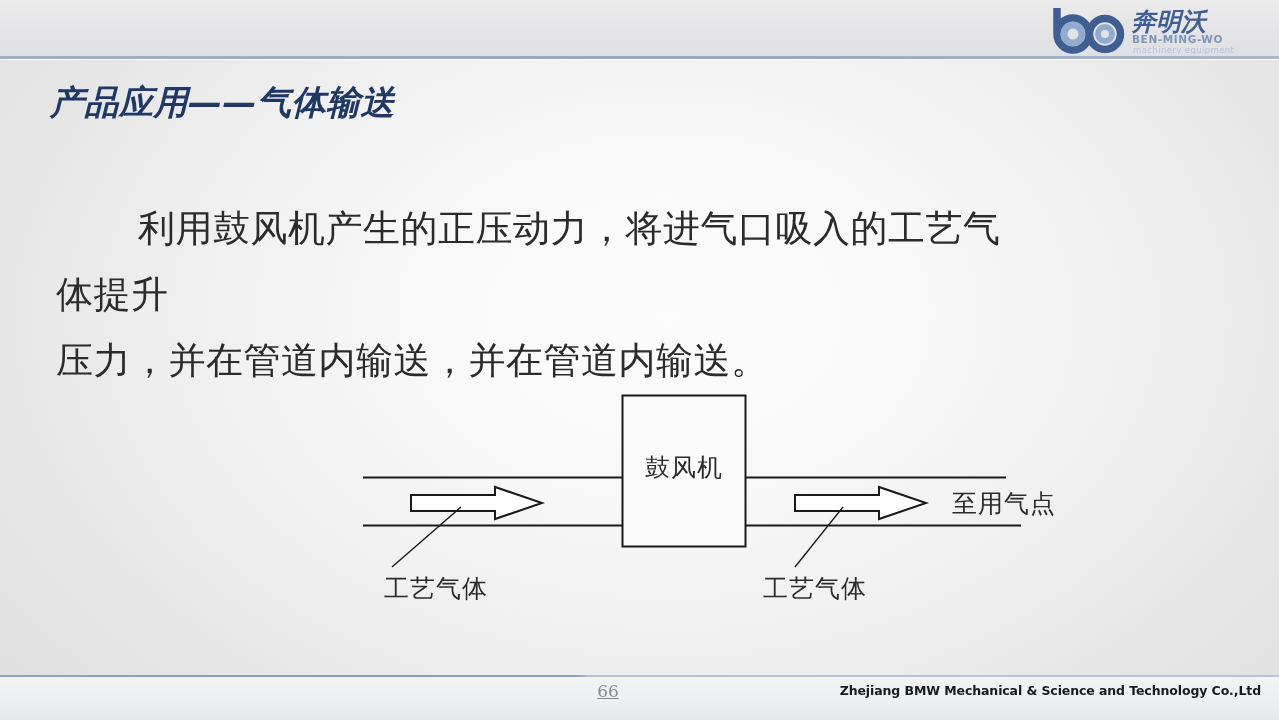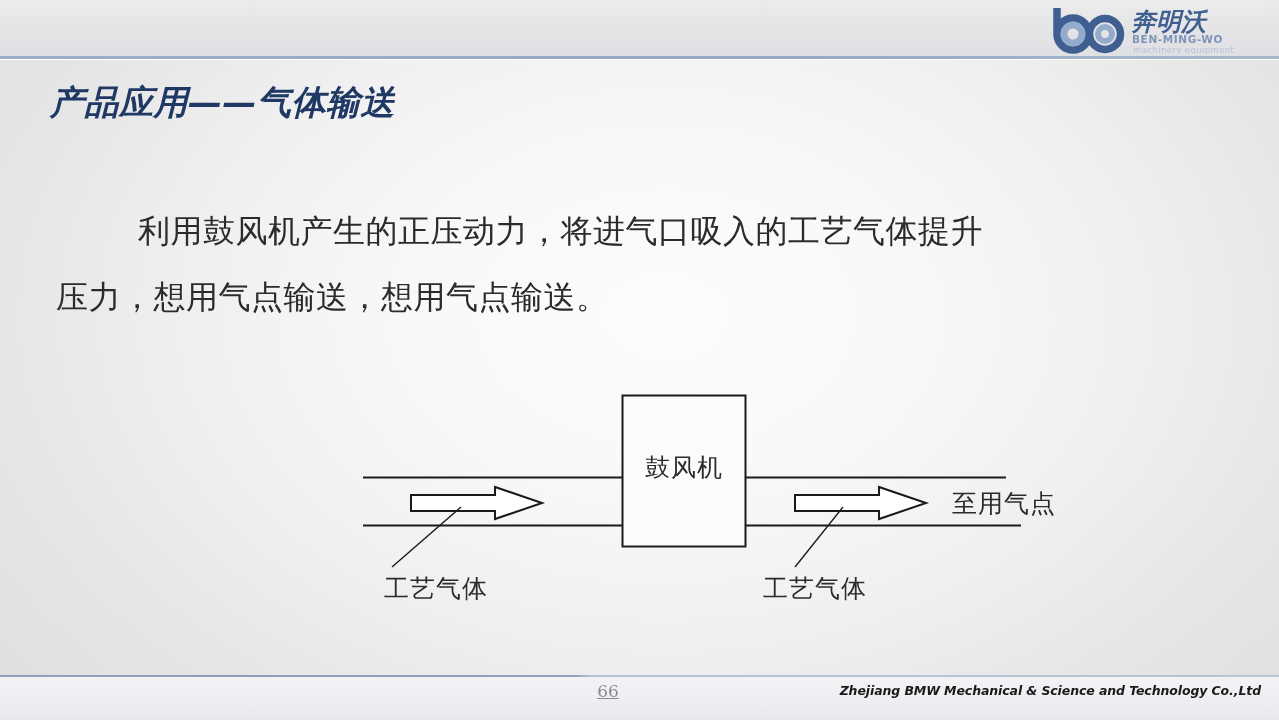--- a/index.html
+++ b/index.html
@@ -57,22 +57,22 @@
     color: #1f3864;
     font-family: "DejaVu Sans", "Liberation Sans", sans-serif;
     white-space: nowrap;
   }
 
   
   .body-text {
     position: absolute;
     left: 56px; top: 198px;
     width: 980px;
-    font-family: Liberation Serif, serif;
-    font-size: 32px;
+    font-family: Liberation Mono, monospace;
+    font-size: 37px;
     line-height: 66px;
     color: #2b2b2b;
     letter-spacing: 0.5px;
   }
   .body-text .indent { display: inline-block; width: 82px; }
 
   
   .diagram {
     position: absolute;
     left: 0; top: 0;
@@ -113,21 +113,20 @@
   }
   .company {
     position: absolute;
     right: 18px; top: 683px;
     font-family: "DejaVu Sans", "Liberation Sans", sans-serif;
     font-size: 12.5px;
     font-weight: bold;
     color: #1a1a1a;
     letter-spacing: -0.1px;
     white-space: nowrap;
-    font-style: italic;
   }
 </style>
 </head>
 <body>
 
 <div id="slide">
 
   <div class="header-band"></div>
   <div class="header-rule"></div>
 
@@ -146,21 +145,21 @@
       <text x="79" y="39" font-family="DejaVu Sans, Liberation Sans, sans-serif" font-size="10.5" font-weight="bold" letter-spacing="0.6" fill="#7d95b8">BEN-MING-WO</text>
 
       <text x="80" y="49" font-family="DejaVu Sans, Liberation Sans, sans-serif" font-size="8.5" letter-spacing="0.4" fill="#b6c3d6">machinery equipment</text>
     </svg>
   </div>
 
   <div class="title">产品应用——气体输送</div>
 
   <div class="body-text">
     <span class="indent"></span><span>利用鼓风机产生的正压动力，将进气口吸入的工艺气体提升</span><br>
-    <span>压力，想用气点输送，想用气点输送。</span>
+    <span>压力，并在管道内输送，并在管道内输送。</span>
   </div>
 
   <div class="diagram">
     <svg width="1279" height="720" viewBox="0 0 1279 720" xmlns="http://www.w3.org/2000/svg">
 
       <line x1="363" y1="477.5" x2="622" y2="477.5" stroke="#1a1a1a" stroke-width="2"></line>
 
       <line x1="363" y1="525.5" x2="622" y2="525.5" stroke="#1a1a1a" stroke-width="2"></line>
 
       <line x1="746" y1="477.5" x2="1006" y2="477.5" stroke="#1a1a1a" stroke-width="2"></line>

